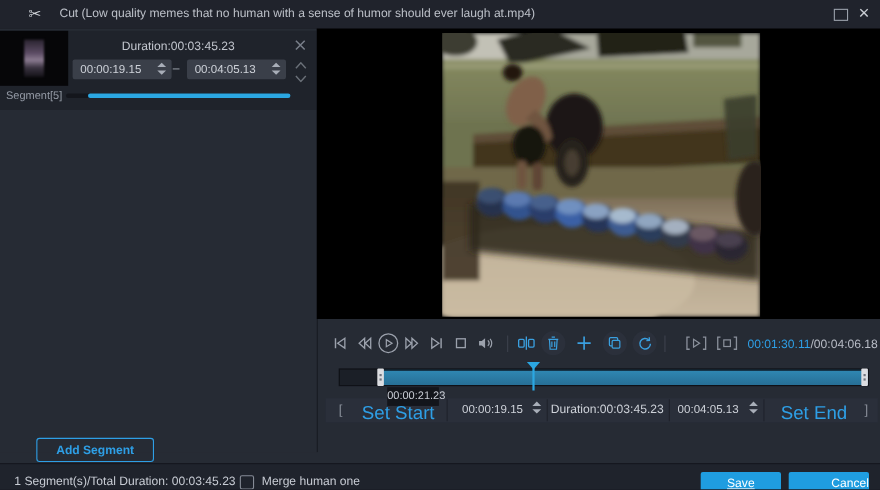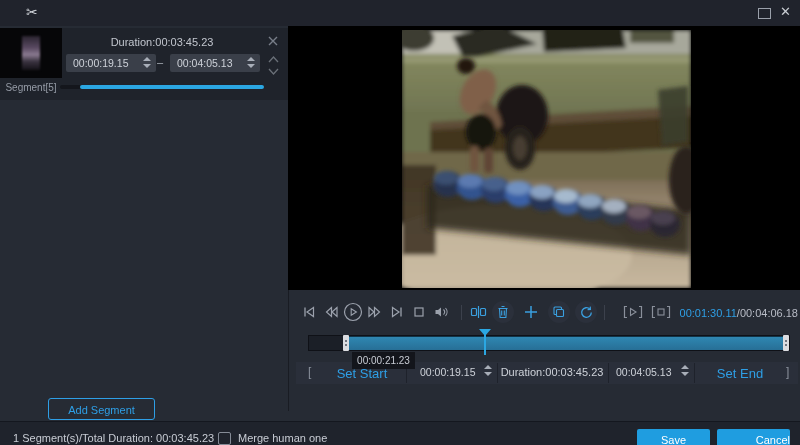--- a/index.html
+++ b/index.html
@@ -43,45 +43,46 @@
   .time-display{top:307px;right:2px;font-size:11px;white-space:nowrap;}
   .t-cur{color:#2e9fe6;}
   .t-tot{color:#b8bcc6;}
   
   .tl-track{left:308px;top:335px;width:482px;height:16px;background:#1b1f27;border:1px solid #0f1117;box-sizing:border-box;}
   .tl-sel{position:absolute;left:36px;top:0;width:444px;height:14px;background:linear-gradient(180deg,#2f87b2,#276f96);border-top:1px solid #123346;box-sizing:border-box;}
   .tl-handle{position:absolute;top:-1px;width:6px;height:16px;background:#dcdde1;border-radius:1px;}
   .notch{position:absolute;left:2px;width:2px;height:2px;background:#70757f;}
   .playhead-line{left:484px;top:330px;width:2px;height:25px;background:#2ba7e2;}
   .playhead-tri{left:479px;top:329px;width:0;height:0;border-left:6px solid transparent;border-right:6px solid transparent;border-top:7px solid #2ba7e2;}
-  .tooltip{left:352px;top:352px;width:63px;height:17px;background:#13151b;color:#c8ccd4;font-size:10px;
+  .tooltip{left:352px;top:352px;width:47px;height:17px;background:#13151b;color:#c8ccd4;font-size:10px;
            text-align:center;line-height:17px;z-index:6;}
   
   .trim-row{left:296px;top:362px;width:502px;height:22px;background:#2a2f3a;}
   .trim-sep{position:absolute;top:1px;width:1px;height:20px;background:#1e222b;}
   .bracket{font-size:12px;color:#8a909b;top:3px;}
-  .blue-label{font-size:13px;color:#2e9fe6;top:4px;text-align:center;}
+  .blue-label{font-size:17px;color:#2e9fe6;top:4px;text-align:center;}
   .trim-val{font-size:10.5px;color:#ced2d9;top:4px;}
   .trim-dur{font-size:11px;color:#ced2d9;top:4px;width:110px;text-align:center;}
   
   .footer{left:0;top:421px;width:800px;height:34px;background:#1f232c;border-top:1px solid #14171f;}
   .summary{left:13px;top:10px;font-size:11px;color:#c8ccd4;}
   .chk{left:218px;top:10px;width:13px;height:13px;border:1px solid #858b96;border-radius:2px;background:transparent;box-sizing:border-box;}
   .chk-label{left:238px;top:10px;font-size:11px;color:#c8ccd4;}
   .solid-btn{top:7px;width:73px;height:22px;background:#1f9de0;color:#fff;font-size:11px;text-align:center;
              line-height:22px;border-radius:2px;}
   svg{display:block;}
 </style>
 </head>
 <body>
 
 <div class="window">
 
   <div class="abs titlebar">
     <span class="abs app-icon">✂</span>
+    <span class="abs title-text">Cut (Low quality memes that no human with a sense of humor should ever laugh at.mp4)</span>
     <div class="abs max-btn"></div>
     <span class="abs close-btn">✕</span>
   </div>
 
   <div class="abs seg-panel">
     <div class="abs seg-card">
       <div class="abs thumb-cell">
         <div class="abs thumb-img"></div>
       </div>
       <div class="abs seg-label">Segment[5]</div>
@@ -113,21 +114,21 @@
       </div>
       <div class="abs card-icon" style="left:266px;top:36px;">
         <svg width="11" height="7" viewBox="0 0 11 7">
           <path d="M1 1l4.5 5L10 1" stroke="#6a7078" stroke-width="1.3" fill="none"></path>
         </svg>
       </div>
       <div class="abs prog-track">
         <div class="prog-fill"></div>
       </div>
     </div>
-    <div class="abs outline-btn" style="left:48px;width:107px;">Add Segment</div>
+    <div class="abs outline-btn" style="left:33px;width:107px;font-weight:bold;">Add Segment</div>
   </div>
   <div class="abs panel-divider"></div>
 
   <div class="abs player">
     <svg class="abs" style="left:114px;top:4px;" width="289" height="258" viewBox="0 0 289 258">
       <defs>
         <linearGradient id="gGrass" x1="0" y1="0" x2="0" y2="1">
           <stop offset="0" stop-color="#85895f"></stop>
             <stop offset="1" stop-color="#6c7150"></stop>
         </linearGradient>

